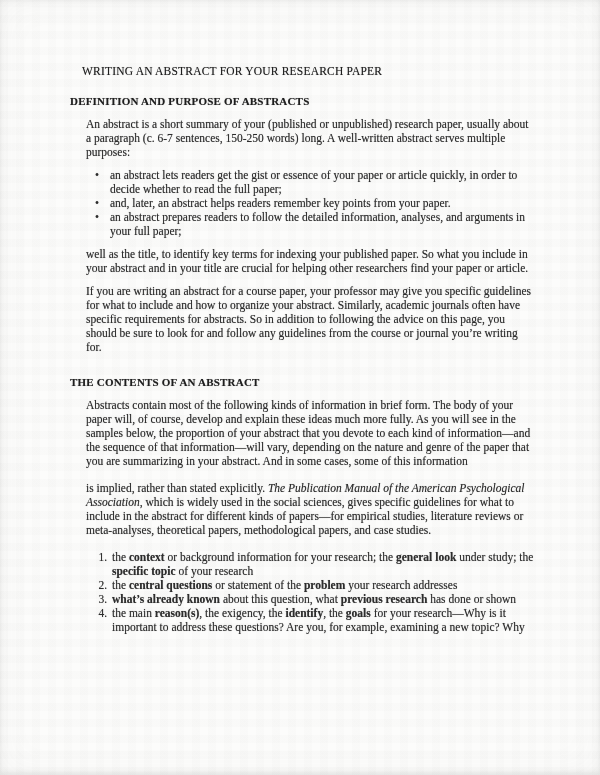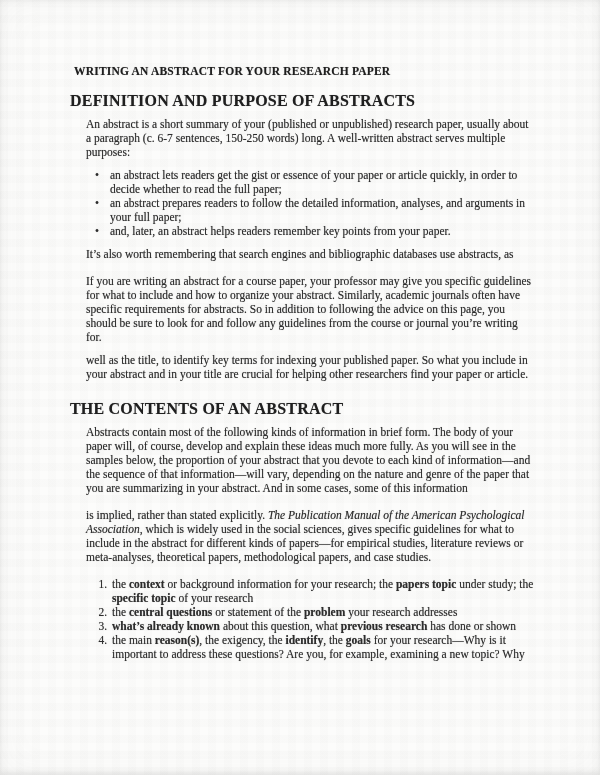--- a/index.html
+++ b/index.html
@@ -24,27 +24,27 @@
       inset 0 0 35px rgba(140,140,135,0.06);
     font-family: "Liberation Serif", "DejaVu Serif", serif;
     font-size: 11.5px;
     line-height: 14px;
     color: #2d2d2d;
     text-shadow: 0 0 0.7px rgba(55,55,55,0.55);
   }
   h1.doc-title {
     font-size: 11.5px;
     line-height: 14px;
-    font-weight: bold;
+    font-weight: normal;
     color: #1f1f1f;
-    margin: 0 0 16px 4px;
+    margin: 0 0 16px 12px;
     letter-spacing: 0.2px;
   }
   h2.section-heading {
-    font-size: 16px;
+    font-size: 11px;
     line-height: 14px;
     font-weight: bold;
     color: #1f1f1f;
     margin: 0 0 9px 0;
     letter-spacing: 0.2px;
   }
   h2.section-heading.with-gap-above {
     margin-top: 21px;
   }
   p {
@@ -85,40 +85,39 @@
 
   <h1 class="doc-title">WRITING AN ABSTRACT FOR YOUR RESEARCH PAPER</h1>
 
   <section>
     <h2 class="section-heading">DEFINITION AND PURPOSE OF ABSTRACTS</h2>
 
     <p>An abstract is a short summary of your (published or unpublished) research paper, usually about a paragraph (c. 6-7 sentences, 150-250 words) long. A well-written abstract serves multiple purposes:</p>
 
     <ul class="bullet-list">
         <li>an abstract lets readers get the gist or essence of your paper or article quickly, in order to decide whether to read the full paper;</li>
+        <li>and, later, an abstract helps readers remember key points from your paper.</li>
         <li>an abstract prepares readers to follow the detailed information, analyses, and arguments in your full paper;</li>
-        <li>and, later, an abstract helps readers remember key points from your paper.</li>
       </ul>
 
-    <p class="gap-large">It’s also worth remembering that search engines and bibliographic databases use abstracts, as</p>
+
+    <p>well as the title, to identify key terms for indexing your published paper. So what you include in your abstract and in your title are crucial for helping other researchers find your paper or article.</p>
 
     <p>If you are writing an abstract for a course paper, your professor may give you specific guidelines for what to include and how to organize your abstract. Similarly, academic journals often have specific requirements for abstracts. So in addition to following the advice on this page, you should be sure to look for and follow any guidelines from the course or journal you’re writing for.</p>
-
-    <p>well as the title, to identify key terms for indexing your published paper. So what you include in your abstract and in your title are crucial for helping other researchers find your paper or article.</p>
   </section>
 
   <section>
     <h2 class="section-heading with-gap-above">THE CONTENTS OF AN ABSTRACT</h2>
 
     <p class="gap-large">Abstracts contain most of the following kinds of information in brief form. The body of your paper will, of course, develop and explain these ideas much more fully. As you will see in the samples below, the proportion of your abstract that you devote to each kind of information—and the sequence of that information—will vary, depending on the nature and genre of the paper that you are summarizing in your abstract. And in some cases, some of this information</p>
 
     <p class="gap-large"><span>is implied, rather than stated explicitly. </span><i>The Publication Manual of the American Psychological Association</i><span>, which is widely used in the social sciences, gives specific guidelines for what to include in the abstract for different kinds of papers—for empirical studies, literature reviews or meta-analyses, theoretical papers, methodological papers, and case studies.</span></p>
 
 
     <ol class="numbered-list">
-        <li><span>the </span><b>context</b><span> or background information for your research; the </span><b>papers topic</b><span> under study; the </span><b>specific topic</b><span> of your research</span></li>
+        <li><span>the </span><b>context</b><span> or background information for your research; the </span><b>general look</b><span> under study; the </span><b>specific topic</b><span> of your research</span></li>
         <li><span>the </span><b>central questions</b><span> or statement of the </span><b>problem</b><span> your research addresses</span></li>
         <li><b>what’s already known</b><span> about this question, what </span><b>previous research</b><span> has done or shown</span></li>
         <li><span>the main </span><b>reason(s)</b><span>, the exigency, the </span><b>identify</b><span>, the </span><b>goals</b><span> for your research—Why is it important to address these questions? Are you, for example, examining a new topic? Why</span></li>
       </ol>
   </section>
 
 </div>
 
 </body></html>

